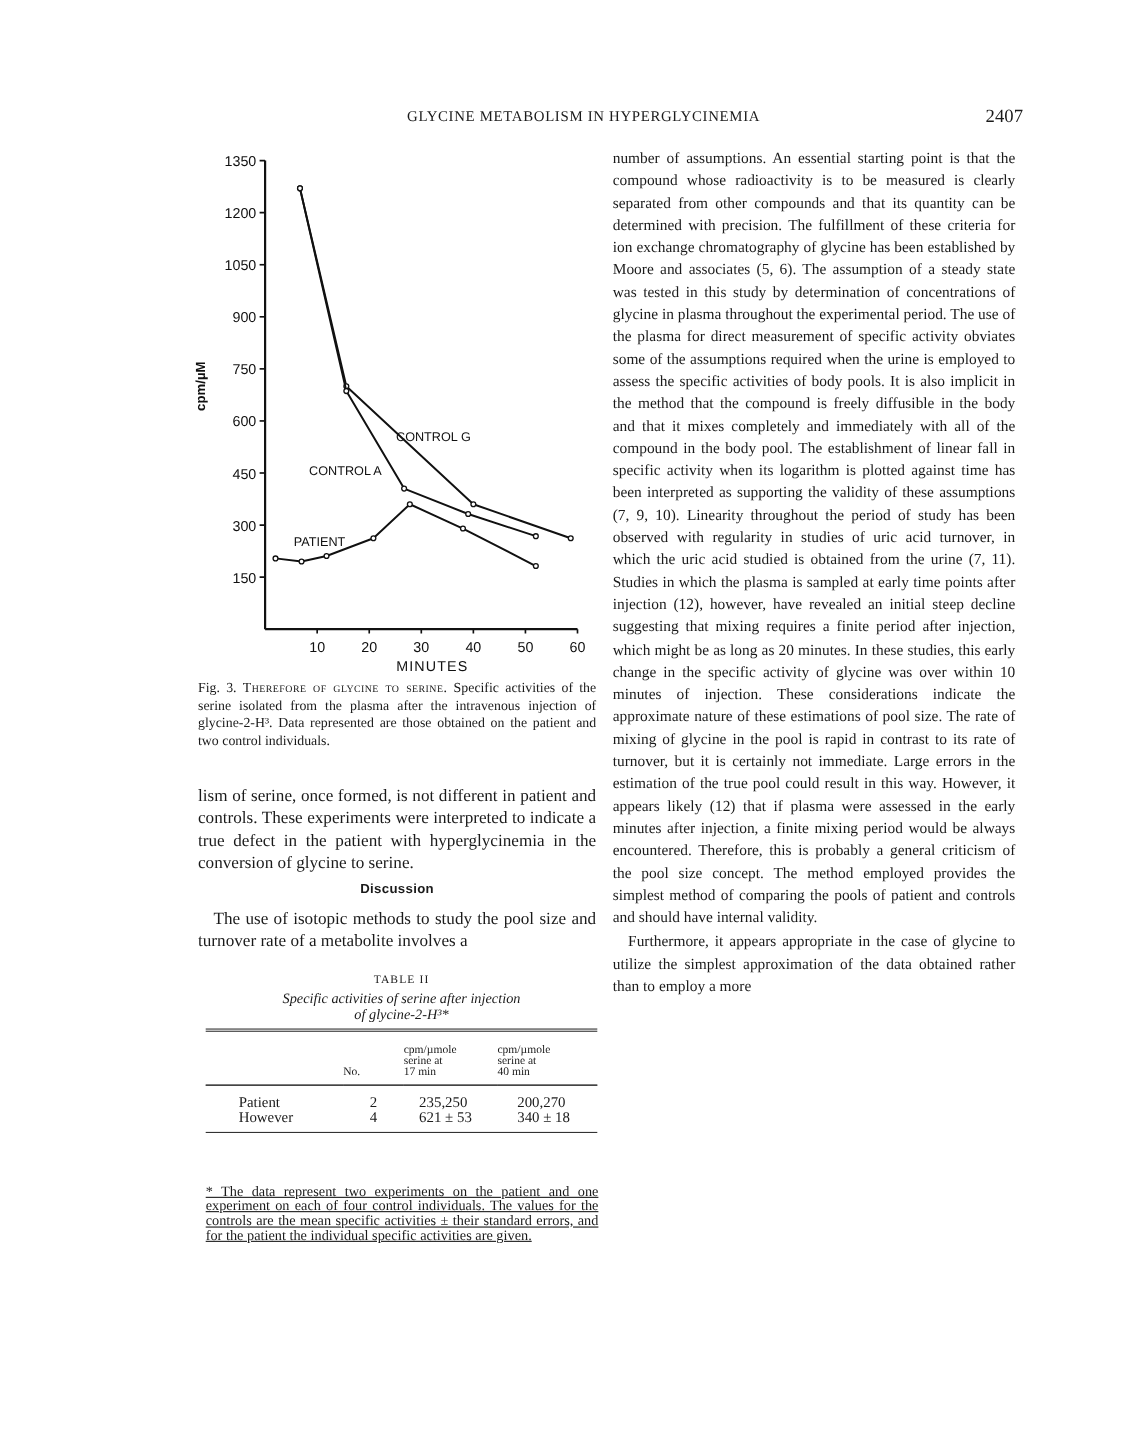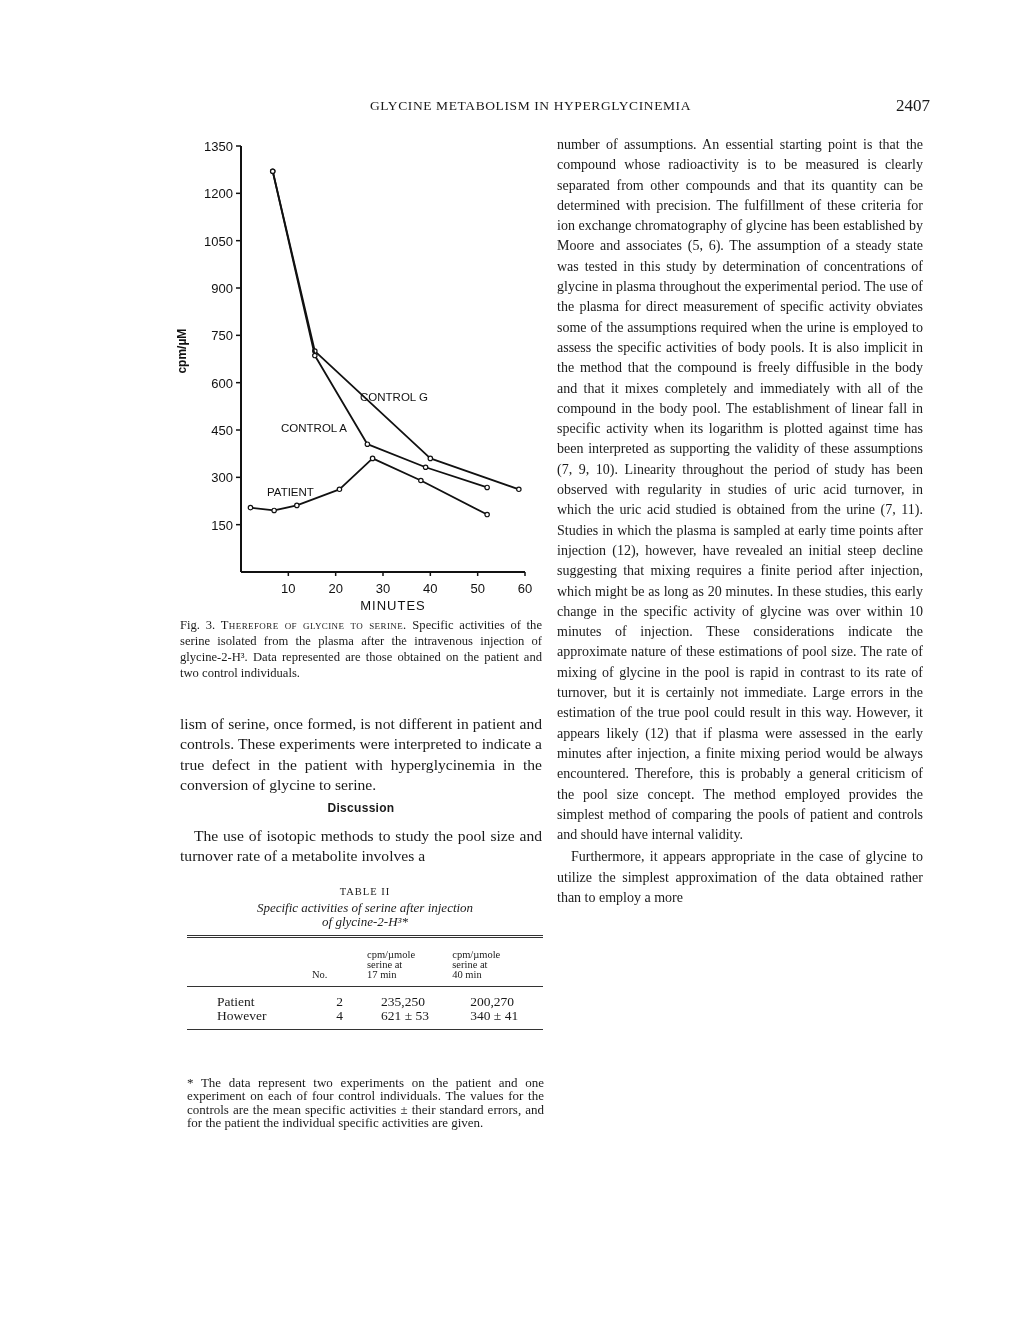--- a/index.html
+++ b/index.html
@@ -30,21 +30,21 @@
   table.data td { padding: 0; line-height: 14px; font-size: 13.5px; }
   table.data thead tr { border-bottom: 1px solid #333; }
   table.data tbody tr:first-child td { padding-top: 8px; }
   table.data tbody tr:last-child td { padding-bottom: 6px; }
   .c-label { width: 95px; padding-left: 30px !important; text-align: left; }
   .c-no { width: 55px; text-align: center; }
   .c-a { text-align: left; padding-left: 14px !important; margin-top: 36px; }
   .c-b { text-align: left; padding-left: 18px !important; }
   .rule-bottom { border-top: 1px solid #333; }
   .footnote { position: absolute; left: 187px; top: 1076px; width: 357px; font-size: 13px;
-              line-height: 13.4px; text-align: justify; }
+              line-height: 13.4px; text-align: justify; text-decoration: underline; }
   .right-body { position: absolute; left: 557px; top: 135px; width: 366px; font-size: 14px;
                 line-height: 20.3px; text-align: justify; }
   .right-body p { margin: 0; }
   .right-body p + p { margin-top: 2px; }
 </style>
 </head>
 <body>
 
 <div class="running-head">
   <span class="title">GLYCINE METABOLISM IN HYPERGLYCINEMIA</span>
@@ -158,21 +158,21 @@
       <tr>
         <td class="c-label">Patient</td>
         <td class="c-no">2</td>
         <td class="c-a">235,250</td>
         <td class="c-b">200,270</td>
       </tr>
       <tr>
         <td class="c-label">However</td>
         <td class="c-no">4</td>
         <td class="c-a">621 ± 53</td>
-        <td class="c-b">340 ± 41</td>
+        <td class="c-b">340 ± 18</td>
       </tr>
     </tbody>
   </table>
   <div class="rule-bottom"></div>
 </div>
 
 <div class="footnote">* The data represent two experiments on the patient and one experiment on each of four control individuals. The values for the controls are the mean specific activities ± their standard errors, and for the patient the individual specific activities are given.</div>
 
 <div class="right-body">
   <p>number of assumptions. An essential starting point is that the compound whose radioactivity is to be measured is clearly separated from other compounds and that its quantity can be determined with precision. The fulfillment of these criteria for ion exchange chromatography of glycine has been established by Moore and associates (5, 6). The assumption of a steady state was tested in this study by determination of concentrations of glycine in plasma throughout the experimental period. The use of the plasma for direct measurement of specific activity obviates some of the assumptions required when the urine is employed to assess the specific activities of body pools. It is also implicit in the method that the compound is freely diffusible in the body and that it mixes completely and immediately with all of the compound in the body pool. The establishment of linear fall in specific activity when its logarithm is plotted against time has been interpreted as supporting the validity of these assumptions (7, 9, 10). Linearity throughout the period of study has been observed with regularity in studies of uric acid turnover, in which the uric acid studied is obtained from the urine (7, 11). Studies in which the plasma is sampled at early time points after injection (12), however, have revealed an initial steep decline suggesting that mixing requires a finite period after injection, which might be as long as 20 minutes. In these studies, this early change in the specific activity of glycine was over within 10 minutes of injection. These considerations indicate the approximate nature of these estimations of pool size. The rate of mixing of glycine in the pool is rapid in contrast to its rate of turnover, but it is certainly not immediate. Large errors in the estimation of the true pool could result in this way. However, it appears likely (12) that if plasma were assessed in the early minutes after injection, a finite mixing period would be always encountered. Therefore, this is probably a general criticism of the pool size concept. The method employed provides the simplest method of comparing the pools of patient and controls and should have internal validity.</p>

